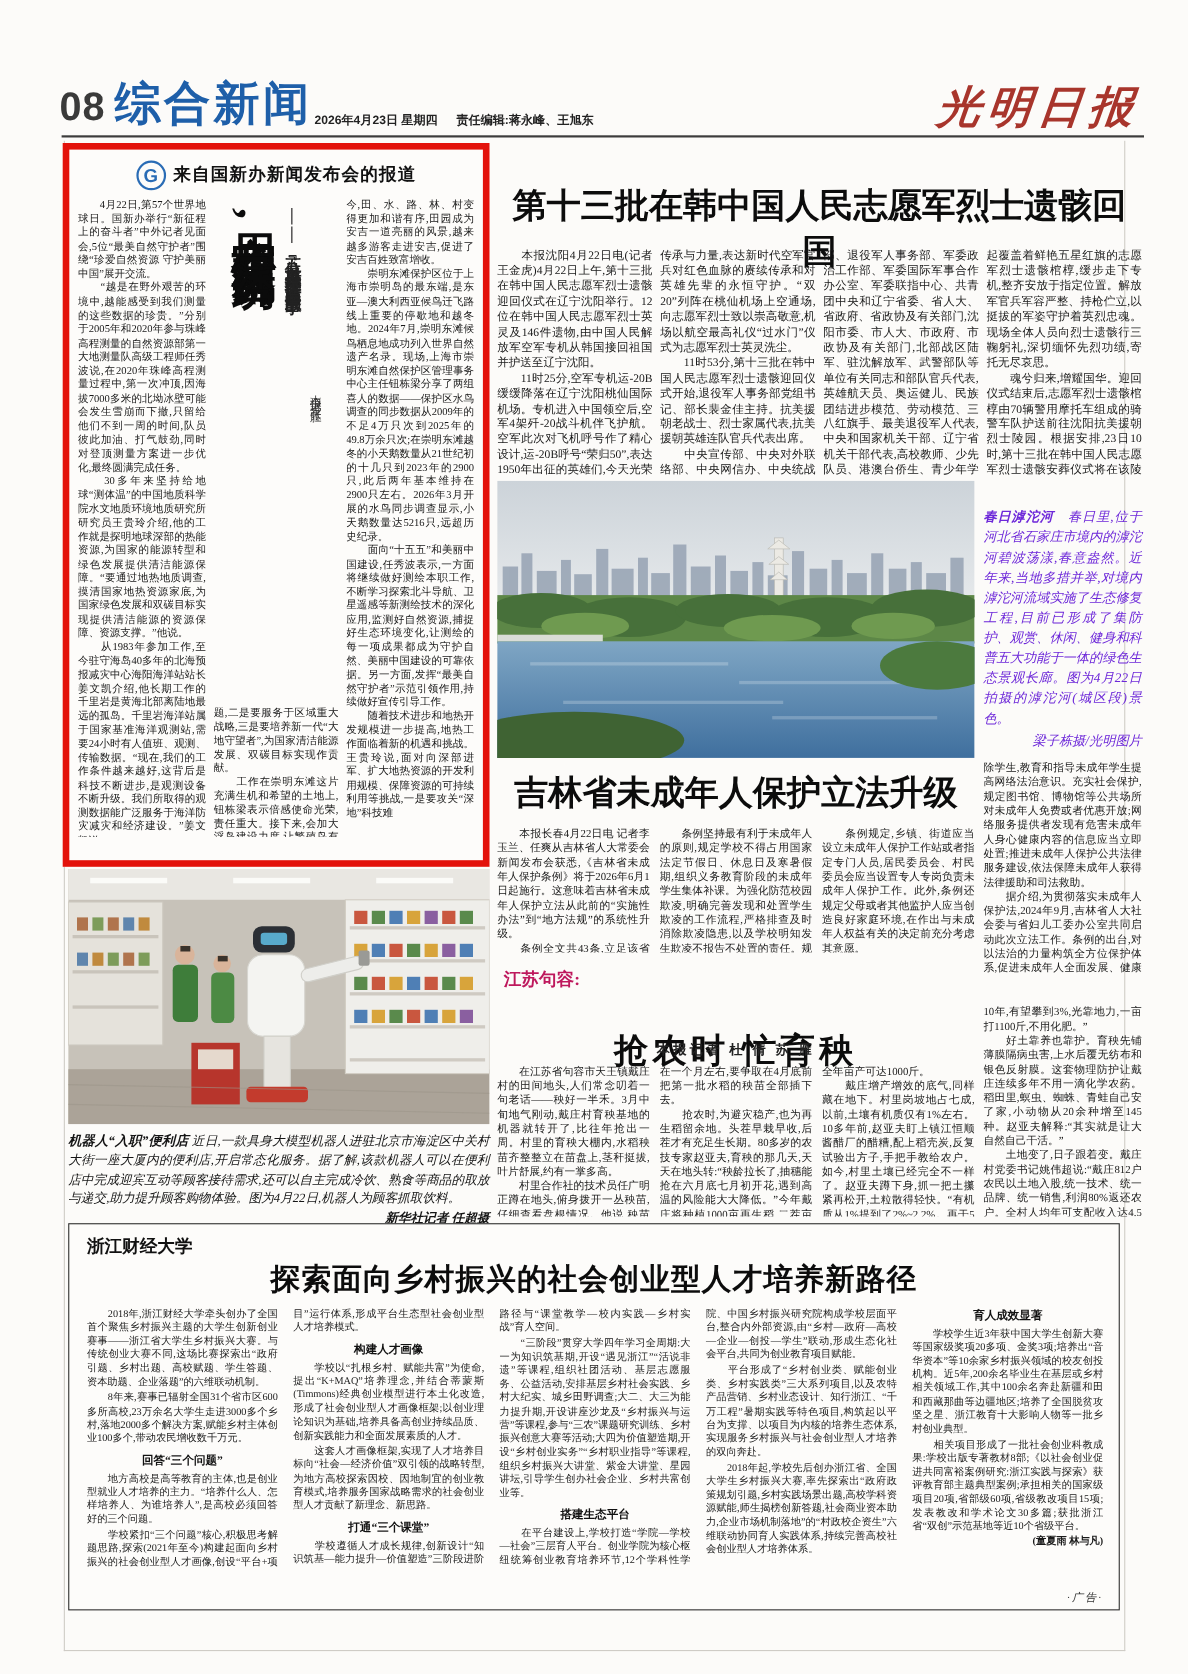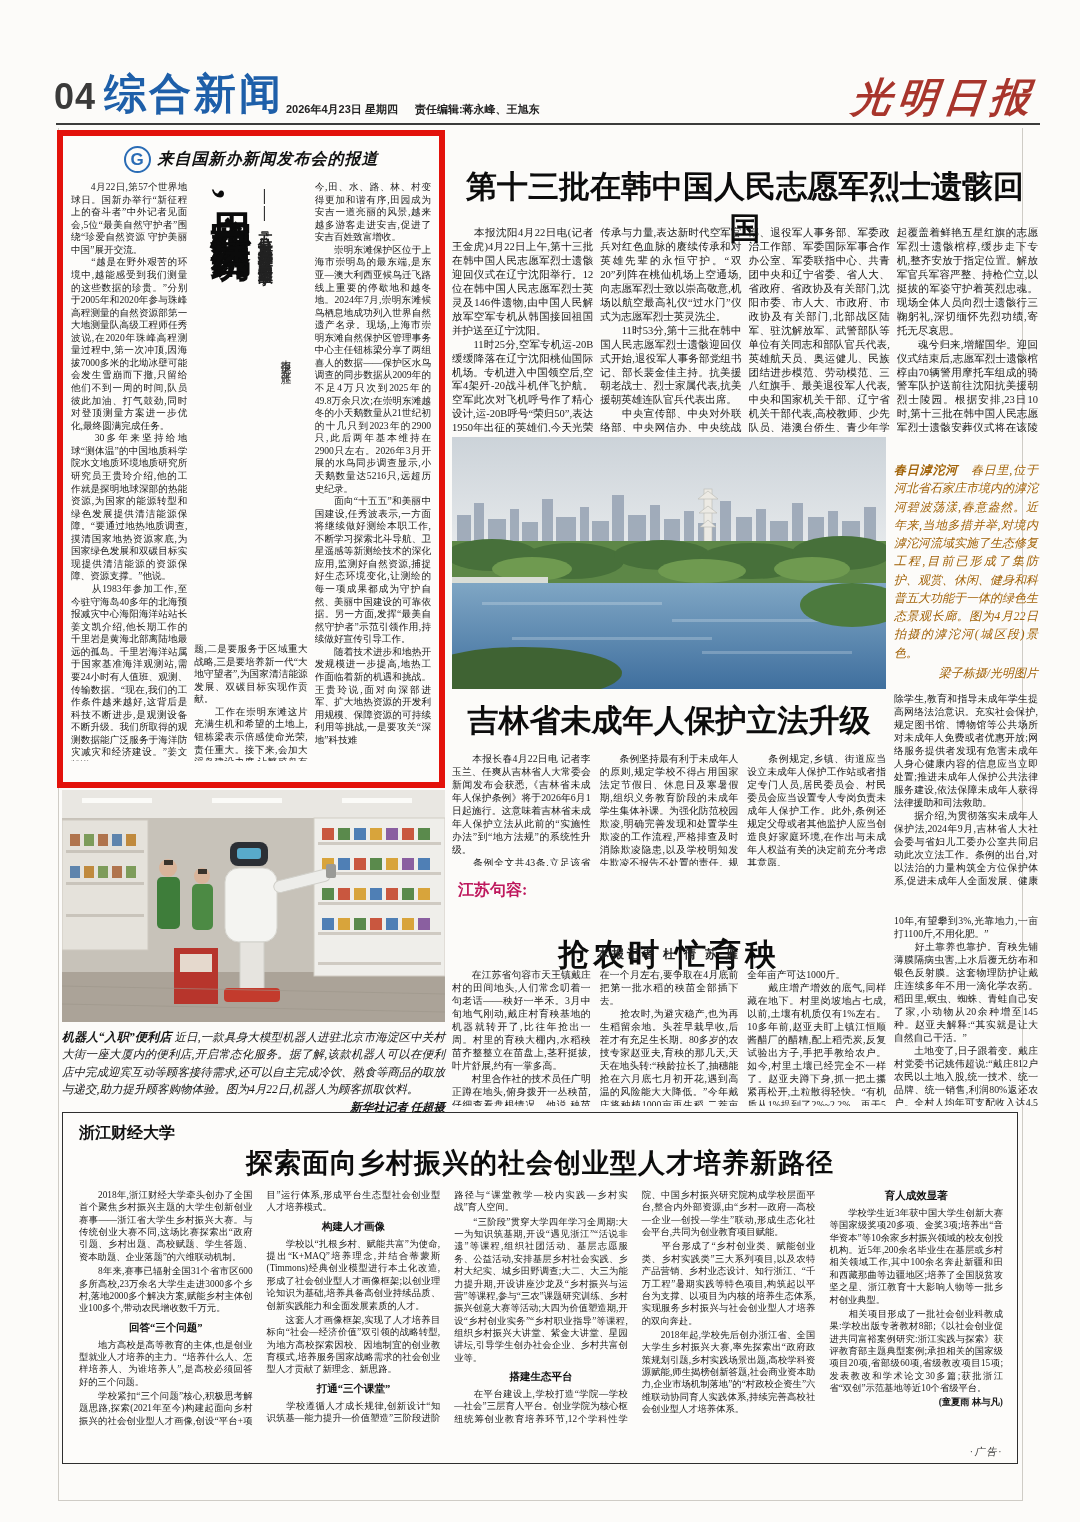--- a/index.html
+++ b/index.html
@@ -19,39 +19,39 @@
   .header-rule{left:56px;top:123px;width:984px;height:2px;background:#3c3c3c;}
   .page-frame{left:58px;top:128px;width:963px;height:1372px;border:1px solid #cfccc6;border-top:none;}
   
   .body-text{font-size:10.5px;line-height:1.33;text-align:justify;white-space:pre-line;color:#181818;overflow:hidden;}
   .headline{font-weight:900;color:#0c0c0c;text-align:center;}
   .subhead-center{font-weight:900;text-align:center;font-size:10.5px;margin:6px 0 4px;color:#111;}
   
   .red-box{left:57px;top:130px;width:388px;height:658px;border:6px solid #e3120b;background:#fdfcfa;box-sizing:border-box;}
   .kicker-row{display:flex;align-items:center;justify-content:center;gap:7px;margin:10px 4px 6px;}
   .g-icon{display:inline-flex;align-items:center;justify-content:center;width:23px;height:23px;border:2.5px solid #2a6cb5;border-radius:50%;color:#2a6cb5;font-weight:900;font-size:17px;font-family:"Liberation Sans",sans-serif;}
-  .kicker-text{font-size:16px;font-weight:900;color:#111;letter-spacing:1px;font-style:italic;}
+  .kicker-text{font-size:16px;font-weight:900;color:#111;letter-spacing:1px;}
   .red-cols{display:flex;gap:7px;padding:2px 8px 6px;height:588px;box-sizing:border-box;}
   .red-col{width:121px;height:100%;}
   .red-col .body-text{font-size:9.6px;line-height:1.31;height:100%;}
   .red-mid{width:118px;display:flex;flex-direction:column;align-items:center;}
   .vt-group{display:flex;flex-direction:row;justify-content:center;gap:4px;height:462px;}
   .v-title{writing-mode:vertical-rl;font-size:40px;font-weight:900;color:#0b0b0b;line-height:1.05;letter-spacing:2px;}
   .v-subtitle{writing-mode:vertical-rl;font-size:15px;font-weight:700;color:#222;letter-spacing:2px;margin-top:8px;}
   .v-byline{writing-mode:vertical-rl;font-size:10.5px;color:#333;margin-top:170px;letter-spacing:2px;}
   .red-mid-bottom{width:100%;height:118px;margin-top:6px;}
   .red-mid-bottom .body-text{font-size:9.6px;line-height:1.31;height:100%;}
   
   .memorial-title{left:452px;top:166px;width:586px;font-size:31px;letter-spacing:0;}
   .memorial-cols{left:452px;top:226px;width:586px;height:206px;display:flex;gap:7px;}
   .memorial-cols .col{flex:1;}
   .memorial-cols .body-text{height:206px;}
   
   .river-photo{left:452px;top:437px;width:434px;height:252px;}
-  .photo-caption{left:894px;top:443px;width:144px;font-size:12px;line-height:1.52;font-style:italic;text-align:justify;white-space:pre-line;color:#a16207;}
+  .photo-caption{left:894px;top:443px;width:144px;font-size:12px;line-height:1.52;font-style:italic;text-align:justify;white-space:pre-line;color:#6d28d9;}
   .caption-lead{font-weight:900;font-style:italic;}
   .caption-credit{display:block;text-align:right;font-weight:400;font-style:italic;margin-top:2px;}
   
   .jilin-title{left:452px;top:700px;width:434px;font-size:31px;}
   .jilin-cols{left:452px;top:752px;width:434px;height:114px;display:flex;gap:9px;}
   .jilin-cols .col{flex:1;}
   .jilin-cols .body-text{font-size:9.8px;height:114px;}
   
   .rail{left:894px;top:692px;width:144px;height:414px;}
   .rail .body-text{font-size:9.8px;}
@@ -75,21 +75,21 @@
   .ad-title{position:absolute;left:0;top:32px;width:100%;text-align:center;font-size:27px;font-weight:900;color:#0c0c0c;letter-spacing:1px;}
   .ad-body{position:absolute;left:16px;top:76px;width:924px;height:252px;column-count:5;column-gap:14px;overflow:hidden;}
   .ad-body p{margin:0 0 2px;font-size:9.3px;line-height:1.33;text-align:justify;color:#1a1a1a;}
   .ad-body h4{break-inside:avoid;}
   .ad-credit{text-align:right !important;font-weight:700;}
   .ad-mark{position:absolute;right:14px;bottom:4px;font-size:10px;color:#333;letter-spacing:2px;font-style:italic;}
 </style>
 </head>
 <body>
 
-<div class="abs page-num">04</div>
+<div class="abs page-num">08</div>
 <div class="abs section-title">综合新闻</div>
 <div class="abs header-meta">
   <span>2026年4月23日  星期四</span>
   <span>责任编辑:蒋永峰、王旭东</span>
 </div>
 <div class="abs masthead">光明日报</div>
 <div class="abs header-rule"></div>
 <div class="abs page-frame"></div>
 
 <div class="abs red-box">

